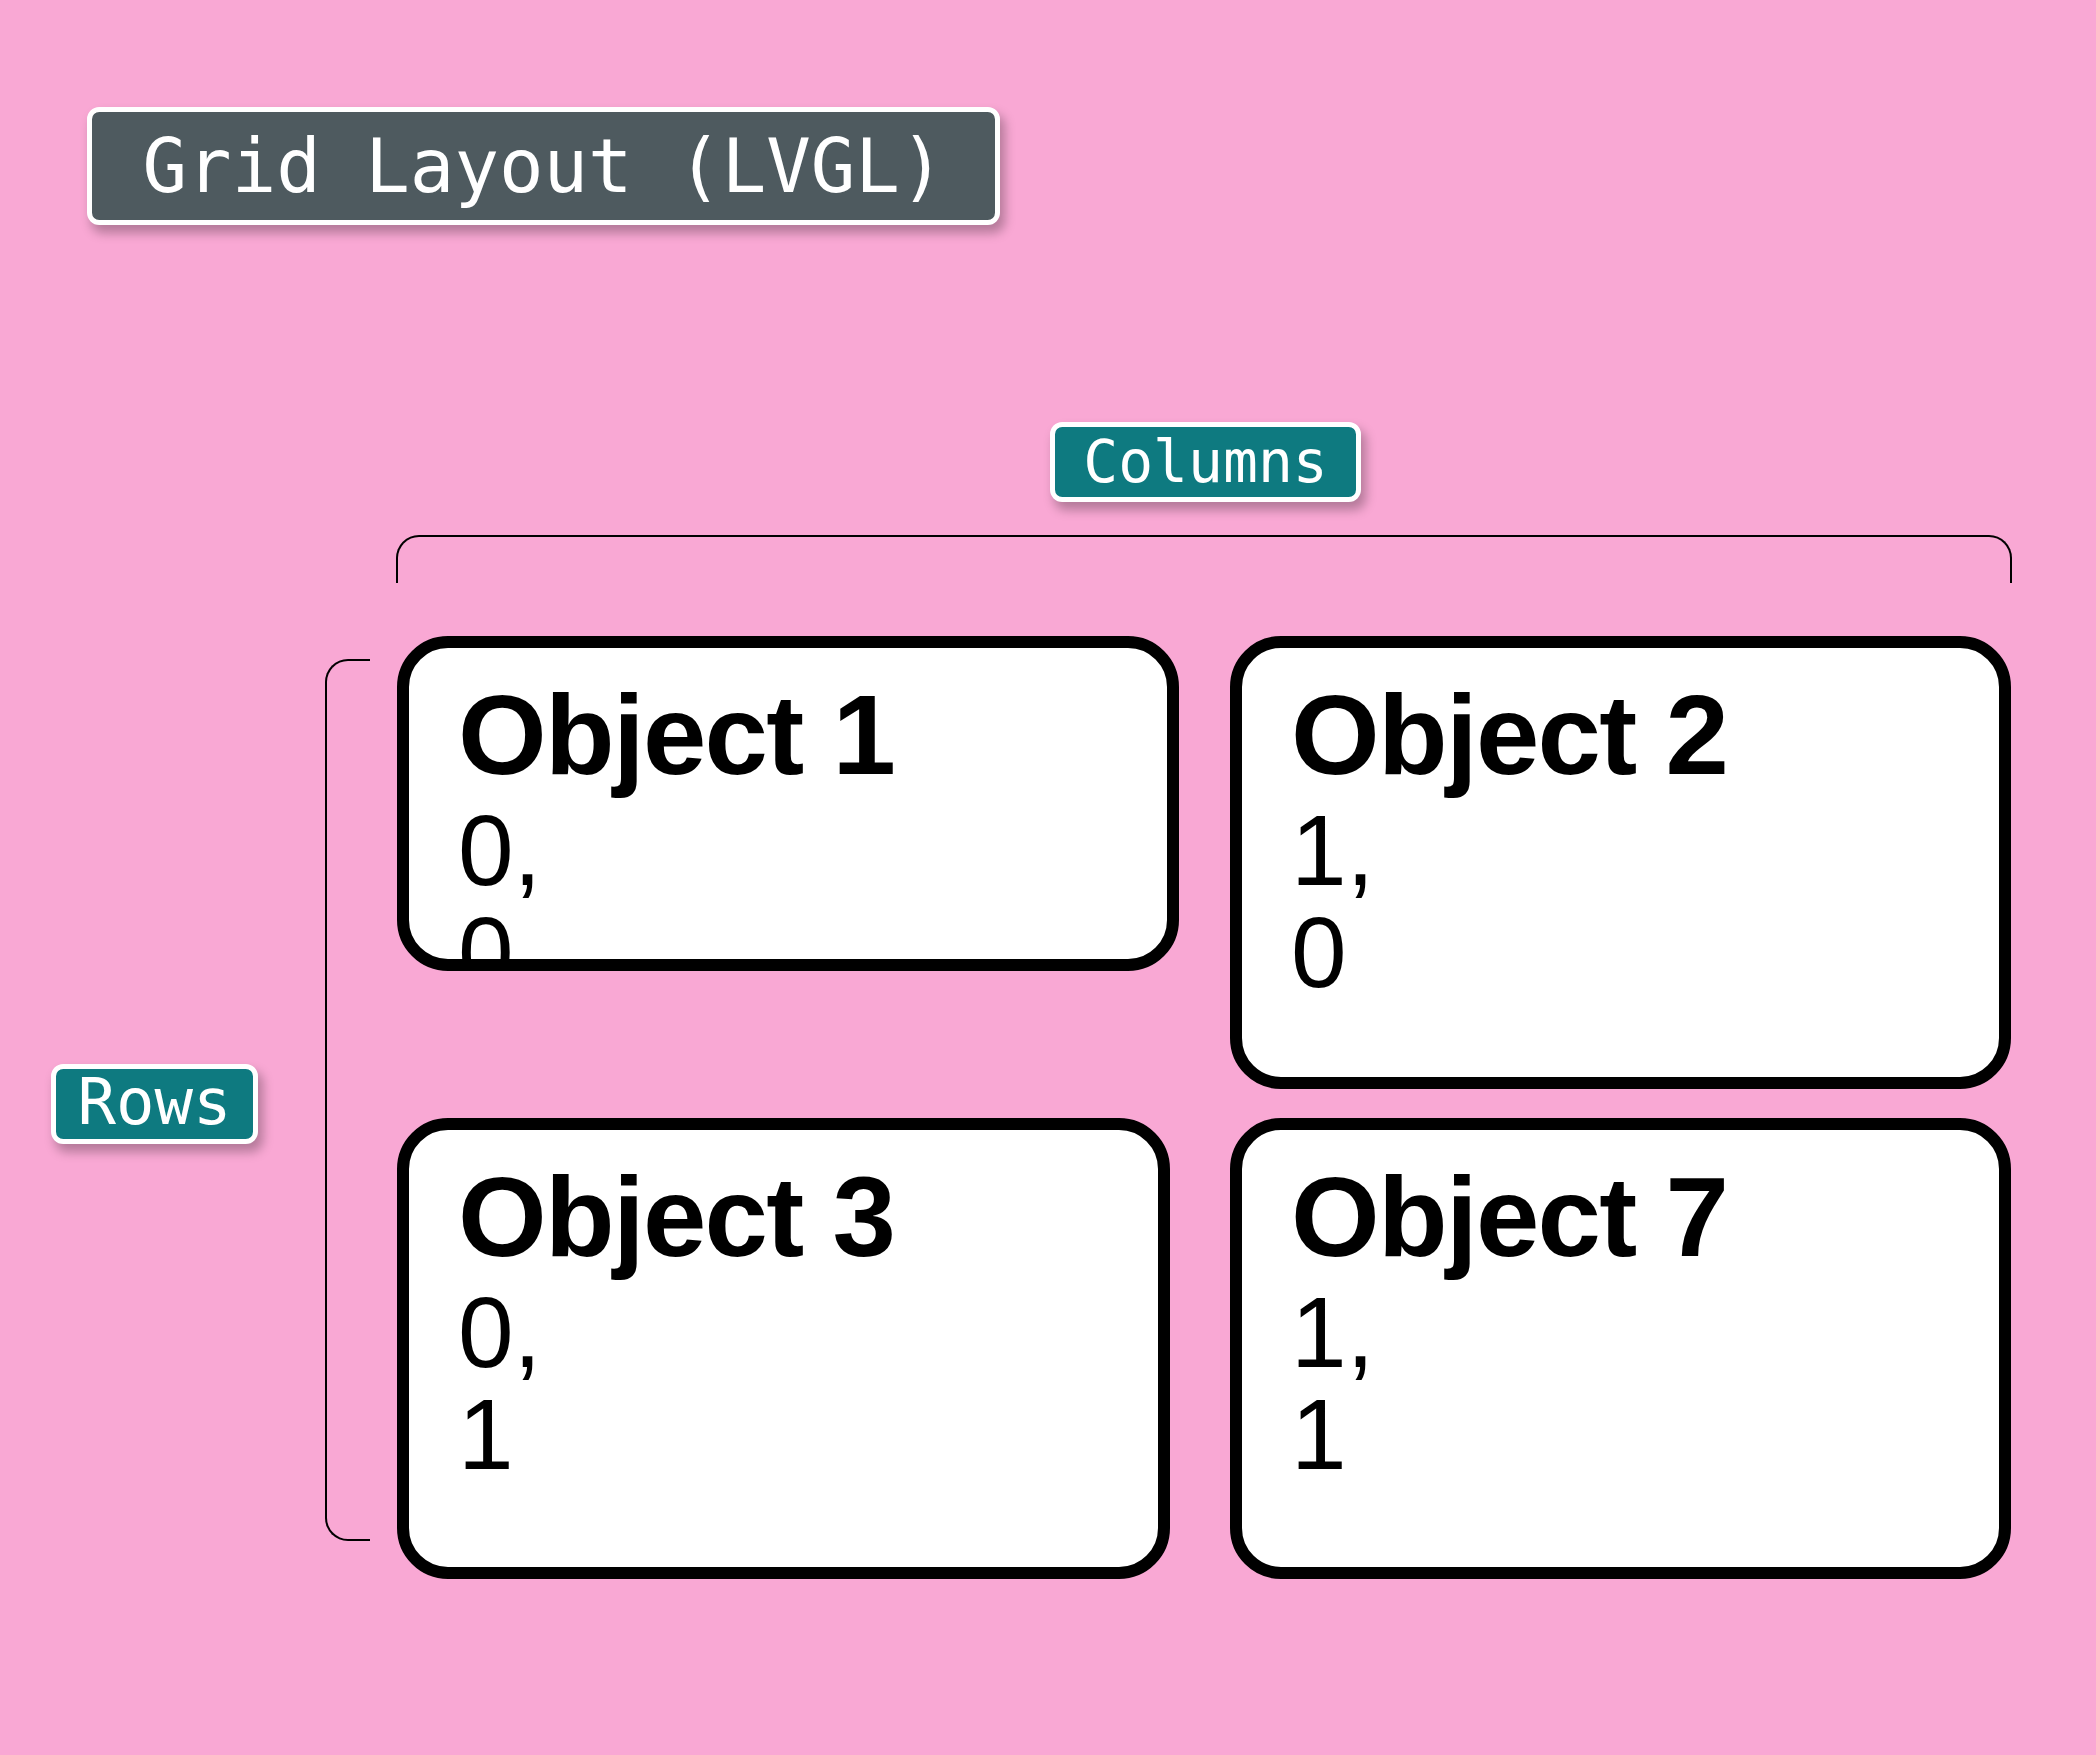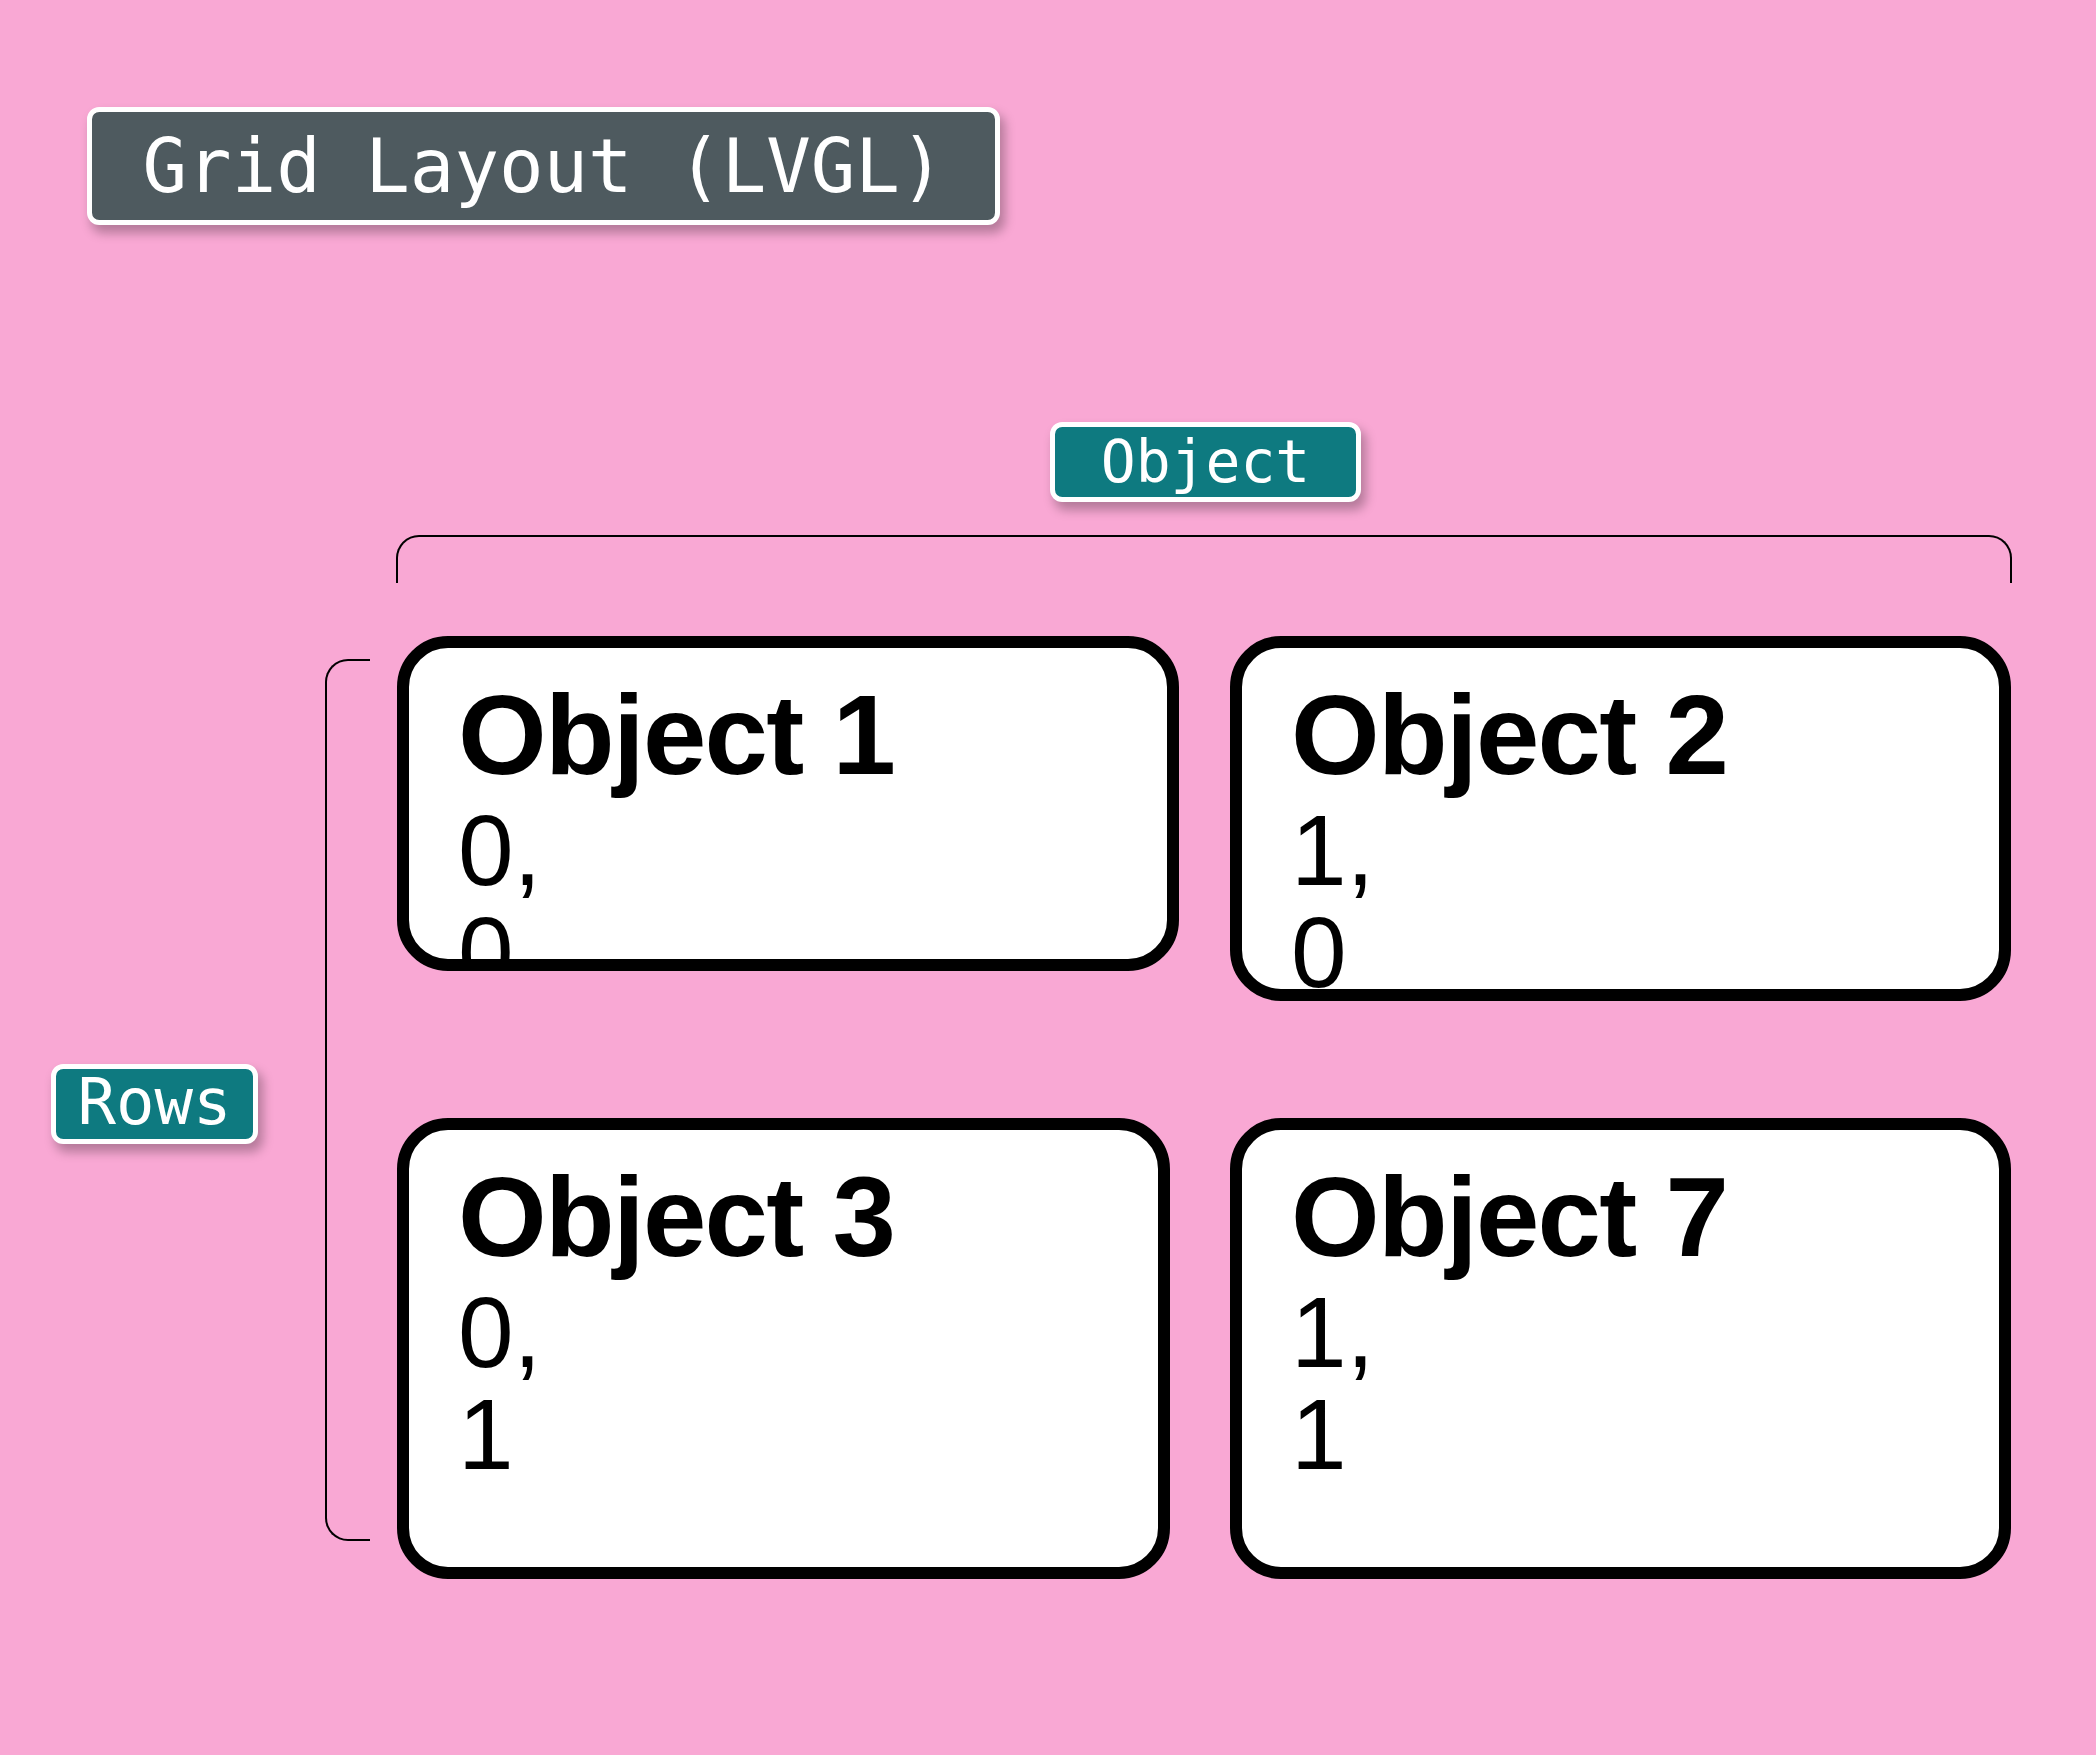--- a/index.html
+++ b/index.html
@@ -62,21 +62,21 @@
   .cell {
     position: absolute;
     box-sizing: border-box;
     background: #ffffff;
     border: 12.2px solid #000000;
     border-radius: 51px;
     padding: 23px 49px;
     overflow: hidden;
   }
   #cell-1 { left: 397px;  top: 636px;  width: 782px; height: 335px; }
-  #cell-2 { left: 1230px; top: 636px;  width: 781px; height: 365px; }
+  #cell-2 { left: 1230px; top: 636px;  width: 781px; height: 453px; }
   #cell-3 { left: 397px;  top: 1118px; width: 773px; height: 461px; }
   #cell-4 { left: 1230px; top: 1118px; width: 781px; height: 461px; }
 
   .cell-title {
     font-size: 114px;
     font-weight: bold;
     line-height: 1.12;
     letter-spacing: -1.7px;
   }
   .cell-coord {
@@ -88,21 +88,21 @@
 </head>
 <body>
 
 <div class="canvas">
 
   <div class="badge badge-slate" id="title-badge">
     <span>Grid Layout (LVGL)</span>
   </div>
 
   <div class="badge badge-teal" id="columns-badge">
-    <span>Object</span>
+    <span>Columns</span>
   </div>
   <div class="bracket" id="columns-bracket"></div>
 
   <div class="badge badge-teal" id="rows-badge">
     <span>Rows</span>
   </div>
   <div class="bracket" id="rows-bracket"></div>
 
   <div class="cell" id="cell-1">
     <div class="cell-title">Object 1</div>

